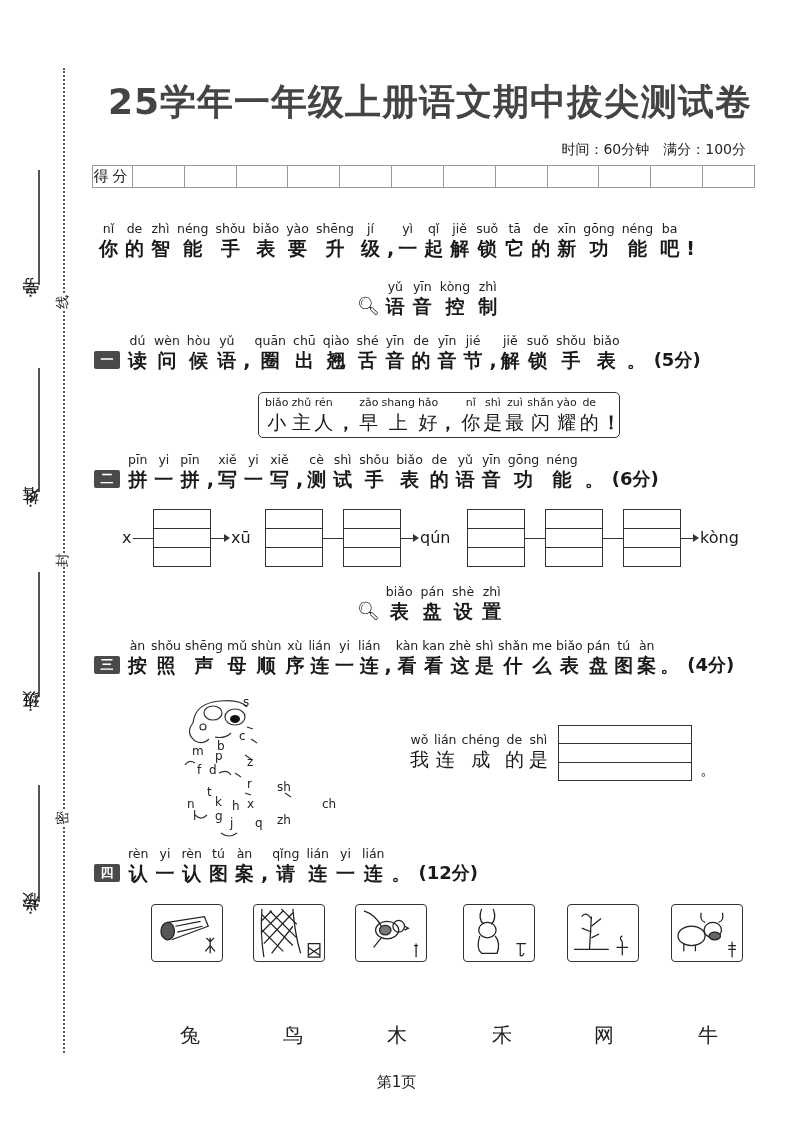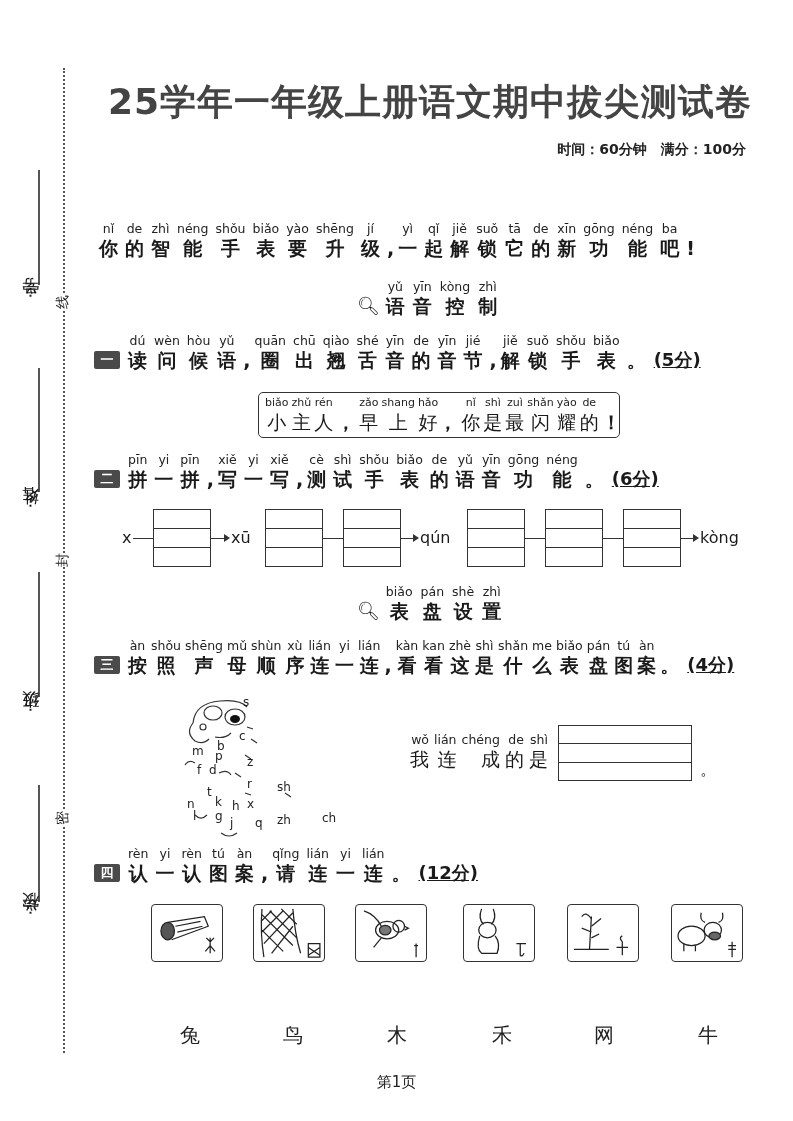--- a/index.html
+++ b/index.html
@@ -8,21 +8,21 @@
 
   
   .margin-dotted { position: absolute; left: 63px; top: 68px; height: 985px; border-left: 2px dotted #555; }
   .margin-field { position: absolute; left: 18px; width: 40px; }
   .margin-field .lab { position: absolute; left: 0; font-size: 17px; writing-mode: vertical-rl; transform: rotate(180deg); letter-spacing: 1px; }
   .margin-field .line { position: absolute; left: 20px; width: 0; border-left: 2px solid #555; }
   .seal-char { position: absolute; left: 56px; font-size: 14px; background: #fff; padding: 1px 0; transform: rotate(-90deg); }
 
   
   .title { position: absolute; left: 105px; top: 78px; width: 650px; text-align: center; font-size: 36px; font-weight: bold; color: #444; letter-spacing: 1px; }
-  .meta { position: absolute; right: 47px; top: 141px; font-size: 14px; color: #222; font-weight: bold; }
+  .meta { position: absolute; right: 47px; top: 141px; font-size: 14px; color: #222; }
   .meta span + span { margin-left: 14px; }
 
   table.score { position: absolute; left: 92px; top: 165px; width: 663px; border-collapse: collapse; font-size: 15px; }
   table.score td { border: 1px solid #999; height: 22px; text-align: center; color: #222; }
   table.score td.head { width: 40px; letter-spacing: 4px; }
 
   
   .rline { position: absolute; display: flex; align-items: flex-end; }
   .ru { display: inline-flex; flex-direction: column; align-items: center; }
   .ru .py { font-size: 12.5px; color: #222; line-height: 14px; white-space: nowrap; font-family: "DejaVu Sans", sans-serif; }
@@ -31,21 +31,21 @@
 
   .intro { left: 99px; top: 222px; }
   .intro .ru { margin-right: 7px; }
 
   .subhead { position: absolute; display: flex; align-items: flex-end; }
   .subhead .mag { font-size: 18px; margin-right: 6px; line-height: 24px; }
 
   .qhead { position: absolute; left: 94px; display: flex; align-items: flex-end; }
   .qmark { width: 26px; height: 18px; background: #4a4a4a; border-radius: 2px; color: #fff; font-size: 13px; font-weight: bold; text-align: center; line-height: 18px; margin-right: 8px; margin-bottom: 3px; }
   .qhead .ru { margin-right: 7px; align-items: center; }
-  .score-tag { font-size: 18px; font-weight: bold; line-height: 24px; margin-left: 4px; text-decoration: underline; }
+  .score-tag { font-size: 18px; font-weight: bold; line-height: 24px; margin-left: 4px; }
 
   
   .bubble { position: absolute; left: 258px; top: 392px; width: 362px; height: 46px; border: 1.5px solid #333; border-radius: 5px; padding: 3px 6px; }
   .bubble .rline { position: relative; }
   .bubble .ru .hz { font-weight: normal; font-family: "DejaVu Serif", serif; font-size: 19px; }
   .bubble .ru .py { font-size: 11px; }
 
   
   .pyrow { position: absolute; top: 509px; left: 120px; width: 640px; height: 60px; }
   .pybox { position: absolute; top: 0; width: 58px; height: 58px; border: 1.5px solid #333; }
@@ -53,21 +53,21 @@
   .pybox::before { top: 18px; }
   .pybox::after { top: 37px; }
   .conn { position: absolute; top: 29px; border-top: 1.5px solid #333; height: 0; }
   .pylab { position: absolute; top: 19px; font-size: 16px; }
   .arrow-tip { position: absolute; top: 25px; width: 0; height: 0; border-left: 6px solid #333; border-top: 4px solid transparent; border-bottom: 4px solid transparent; }
 
   
   .dino { position: absolute; left: 175px; top: 693px; width: 190px; height: 145px; }
   .dino .letter { position: absolute; font-size: 12px; font-family: "DejaVu Sans", sans-serif; color: #222; }
   .answer-line { position: absolute; left: 410px; top: 733px; display: flex; align-items: flex-end; }
-  .answer-line .ru { margin-right: 8px; align-items: flex-end; }
+  .answer-line .ru { margin-right: 8px; }
   .answer-line .ru .hz { font-weight: normal; font-family: "DejaVu Serif", serif; }
   .answer-box { position: absolute; left: 558px; top: 725px; width: 134px; height: 56px; border: 1.5px solid #333; }
   .answer-box::before, .answer-box::after { content: ""; position: absolute; left: 0; right: 0; border-top: 1.5px solid #333; }
   .answer-box::before { top: 17px; }
   .answer-box::after { top: 36px; }
   .answer-end { position: absolute; left: 700px; top: 760px; font-size: 16px; }
 
   
   .pic { position: absolute; top: 904px; width: 72px; height: 58px; border: 1.5px solid #333; border-radius: 4px; }
   .pic svg { width: 100%; height: 100%; }
@@ -101,20 +101,35 @@
 <span class="seal-char" style="top:550px">封</span>
 <span class="seal-char" style="top:808px">密</span>
 
 <div class="title">25学年一年级上册语文期中拔尖测试卷</div>
 <div class="meta">
   <span>时间：60分钟</span><span>满分：100分</span>
 </div>
 
 <table class="score">
   <tbody>
+  <tr>
+    <td class="head">得分</td>
+    <td></td>
+        <td></td>
+    <td></td>
+        <td></td>
+    <td></td>
+        <td></td>
+    <td></td>
+        <td></td>
+    <td></td>
+        <td></td>
+    <td></td>
+        <td></td>
+  </tr>
 </tbody>
   </table>
 
 <div class="rline intro">
     <span class="ru">
       <span class="py">nǐ</span>
       <span class="hz">你</span>
     </span>
     <span class="ru">
       <span class="py">de</span>
@@ -569,21 +584,21 @@
   <span class="letter" style="left:22px;top:70px">f</span>
   <span class="letter" style="left:34px;top:70px">d</span>
   <span class="letter" style="left:72px;top:62px">z</span>
   <span class="letter" style="left:72px;top:84px">r</span>
   <span class="letter" style="left:32px;top:92px">t</span>
   <span class="letter" style="left:12px;top:104px">n</span>
   <span class="letter" style="left:40px;top:102px">k</span>
   <span class="letter" style="left:57px;top:106px">h</span>
   <span class="letter" style="left:72px;top:104px">x</span>
   <span class="letter" style="left:102px;top:87px">sh</span>
-  <span class="letter" style="left:147px;top:118px">ch</span>
+  <span class="letter" style="left:147px;top:104px">ch</span>
   <span class="letter" style="left:18px;top:116px">l</span>
   <span class="letter" style="left:40px;top:116px">g</span>
   <span class="letter" style="left:55px;top:123px">j</span>
   <span class="letter" style="left:80px;top:123px">q</span>
   <span class="letter" style="left:102px;top:120px">zh</span>
 </div>
 
 <div class="answer-line">
   <span class="rline" style="position:relative">
       <span class="ru" style="margin-right: 5px;">

